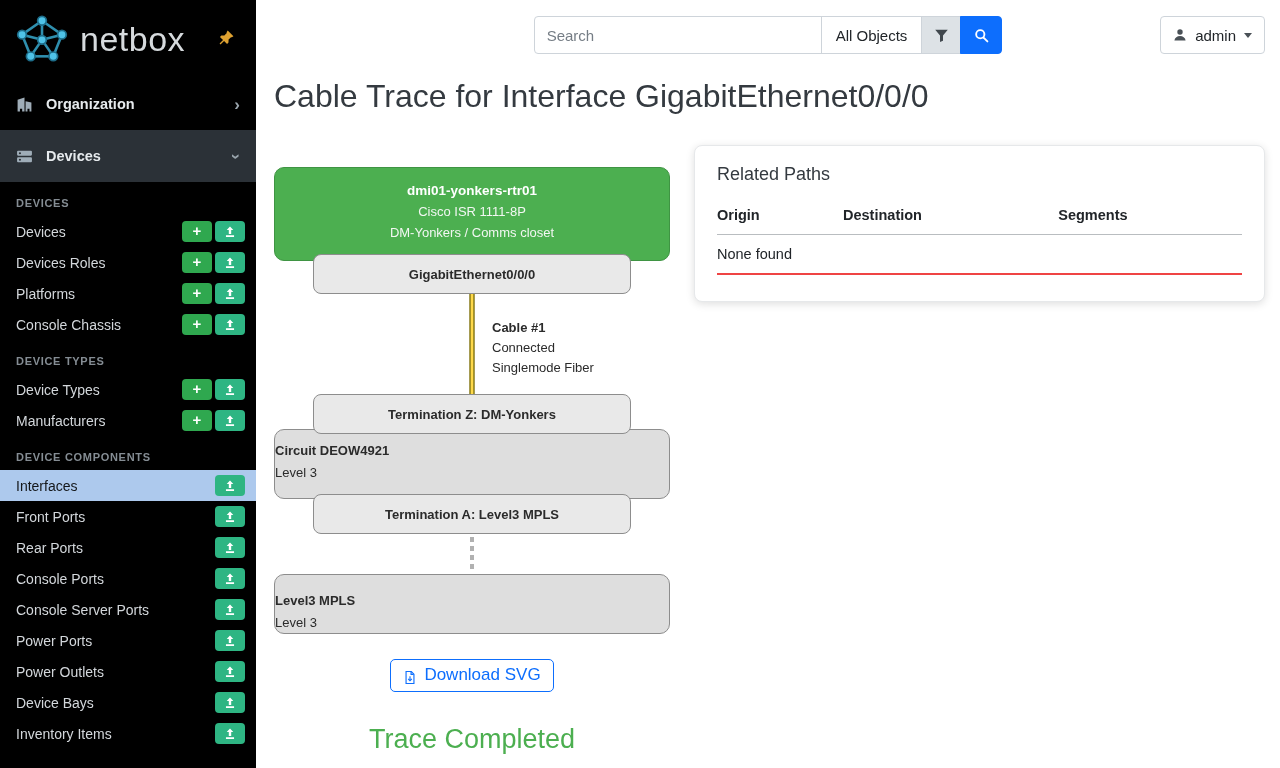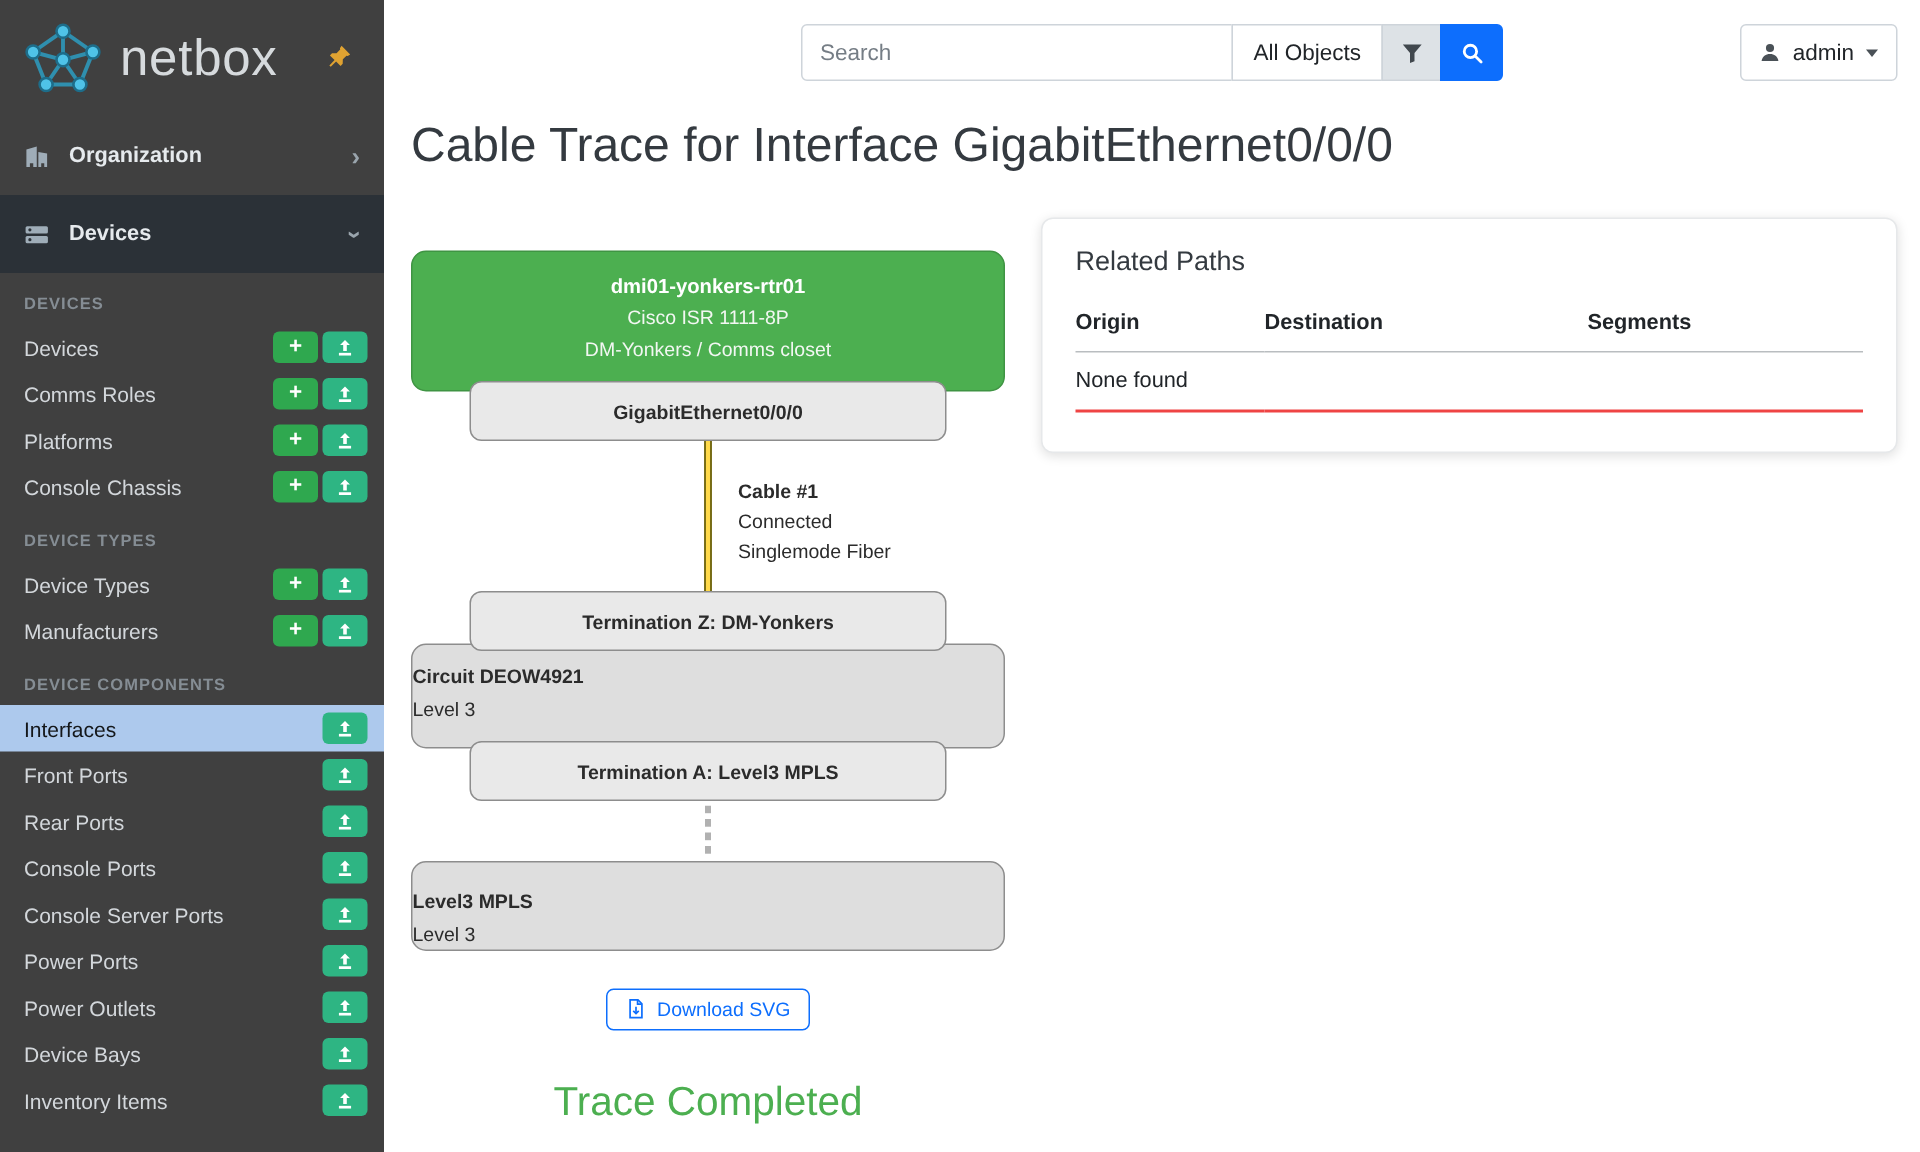--- a/index.html
+++ b/index.html
@@ -8,21 +8,21 @@
   body {
     font-family: "Liberation Sans", sans-serif;
     display: flex;
     background: #fff;
     color: #212529;
   }
 
   
   .sidebar {
     width: 256px; flex-shrink: 0; height: 768px;
-    background: #404040; color: #d3d7db; position: relative; overflow: hidden;
+    background: #000000; color: #d3d7db; position: relative; overflow: hidden;
   }
   .logo-row { height: 78px; display: flex; align-items: center; padding-left: 14px; position: relative; }
   .logo-text { font-size: 34px; color: #d6dadd; margin-left: 10px; font-weight: 400; letter-spacing: .5px; line-height: 1; }
   .pin-btn { position: absolute; right: 22px; top: 30px; background: none; border: none; cursor: pointer; }
   .nav-group {
     height: 52px; display: flex; align-items: center; padding: 0 16px; gap: 13px;
     font-weight: 600; font-size: 14.5px; color: #e6eaed; cursor: pointer;
   }
   .nav-group .grp-icon { color: #9fadb8; display: flex; }
   .nav-group.active { background: #2b3137; }
@@ -110,23 +110,23 @@
   .endpoint-node { height: 60px; padding-top: 18px; }
   .node-title { font-weight: 700; font-size: 13px; }
   .node-sub { font-size: 13px; margin-top: 7px; }
   .dash-section { height: 40px; position: relative; }
   .dash-line {
     position: absolute; left: 50%; transform: translateX(-50%); top: 3px; bottom: 3px; width: 4px;
     background-image: linear-gradient(to bottom, #b1b1b1 55%, transparent 55%); background-size: 4px 9px;
   }
   .download-row { text-align: center; margin-top: 25px; }
   .download-btn {
-    display: inline-flex; align-items: flex-start; gap: 7px;
+    display: inline-flex; align-items: flex-end; gap: 7px;
     border: 1px solid #0d6efd; color: #0d6efd; background: #fff; border-radius: 5px;
-    padding: 5px 12px 6px; font-size: 13px; cursor: pointer; font-family: "Liberation Sans", sans-serif;
+    padding: 5px 12px 6px; font-size: 17px; cursor: pointer; font-family: "Liberation Sans", sans-serif;
   }
   .trace-result { text-align: center; color: #4caf50; font-size: 27px; margin-top: 32px; font-weight: 500; }
 
   
   .related-card {
     flex: 1; margin-left: 24px; background: #fff;
     border: 1px solid #e6e8ea; border-radius: 8px; box-shadow: 0 2px 8px rgba(0,0,0,.13);
     padding-bottom: 26px;
   }
   .card-title { font-size: 18px; font-weight: 500; color: #343a40; padding: 18px 22px 0; }
@@ -205,21 +205,21 @@
     <span class="label">Devices</span>
     <button class="mini-btn btn-add">+</button>
     <button class="mini-btn btn-import">
         <svg viewBox="0 0 16 16" width="12" height="12" fill="#fff">
           <path d="M8 .8l4.4 4.6H9.6v5.2H6.4V5.4H3.6z"></path>
           <path d="M2.6 12.3h10.8v2.4H2.6z"></path>
         </svg>
       </button>
   </div>
   <div class="nav-item">
-    <span class="label">Comms Roles</span>
+    <span class="label">Devices Roles</span>
     <button class="mini-btn btn-add">+</button>
     <button class="mini-btn btn-import">
         <svg viewBox="0 0 16 16" width="12" height="12" fill="#fff">
           <path d="M8 .8l4.4 4.6H9.6v5.2H6.4V5.4H3.6z"></path>
           <path d="M2.6 12.3h10.8v2.4H2.6z"></path>
         </svg>
       </button>
   </div>
   <div class="nav-item">
     <span class="label">Platforms</span>

